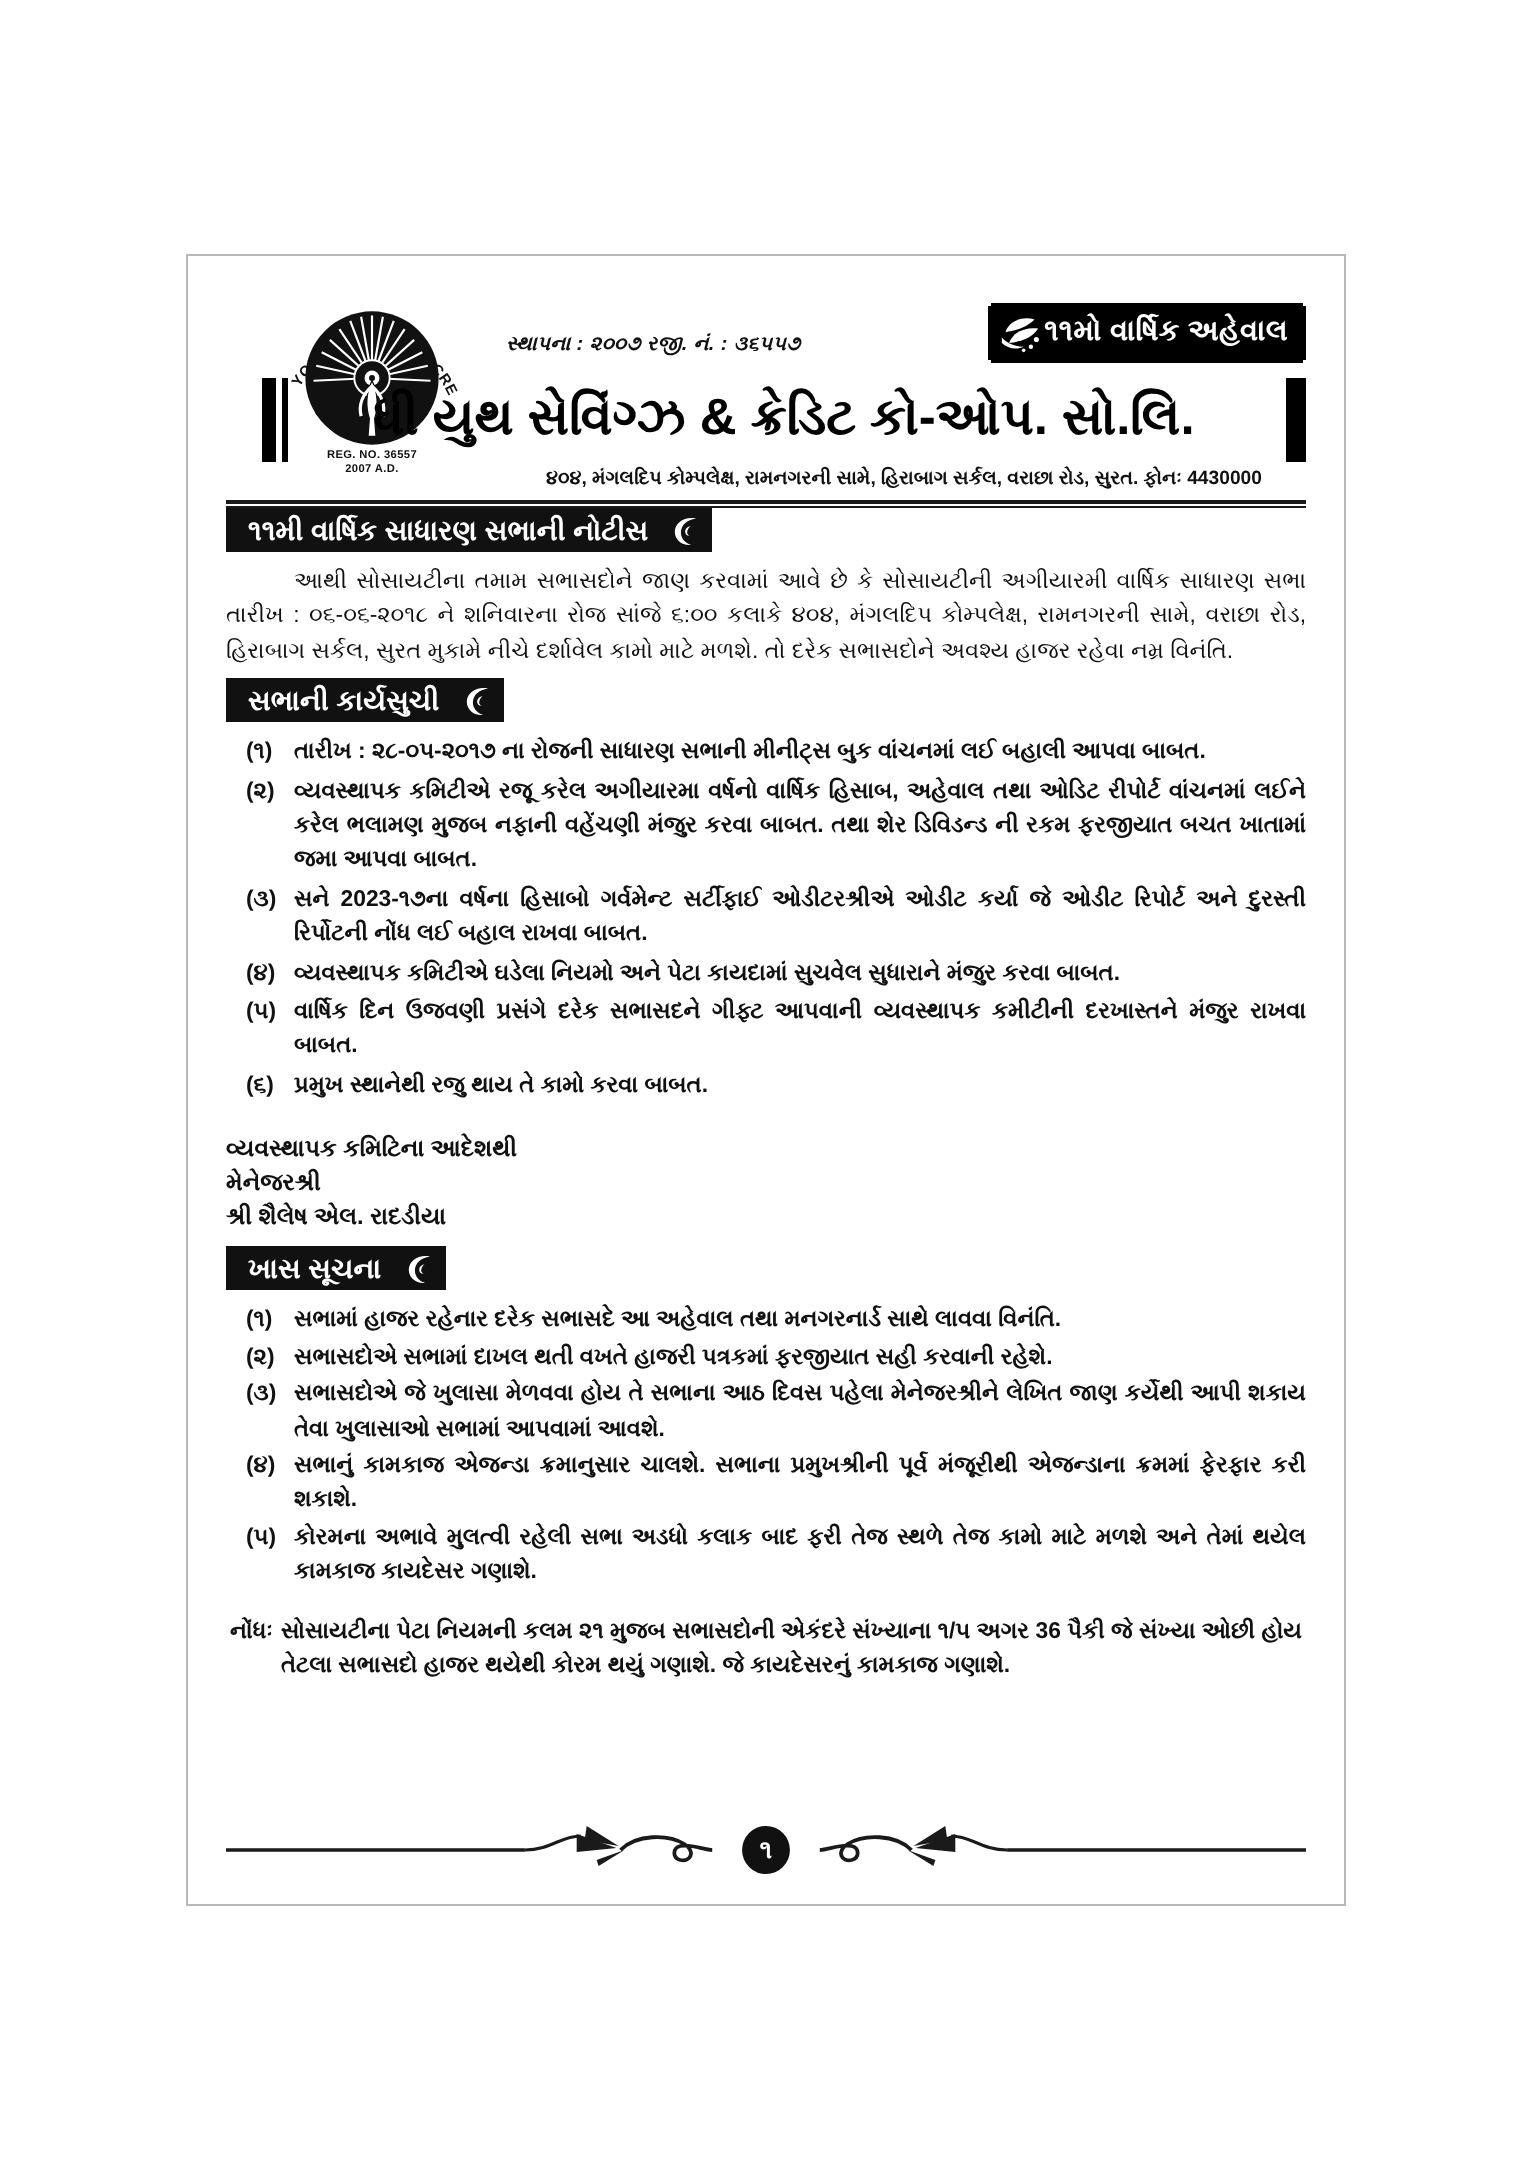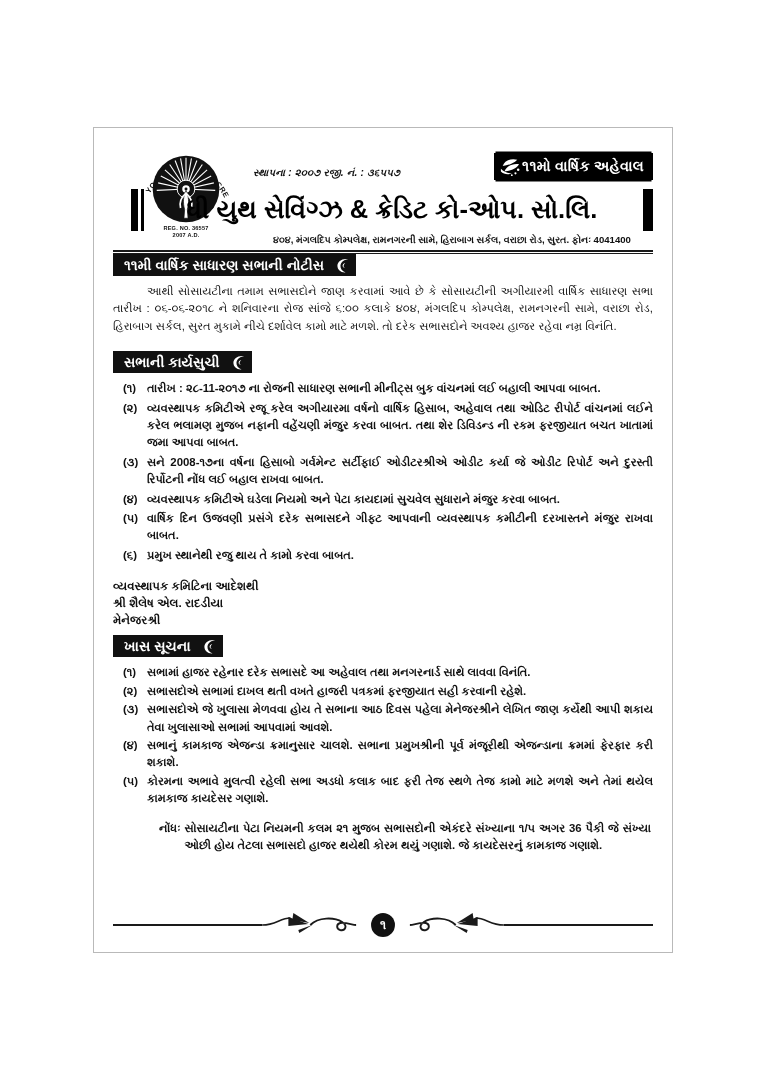--- a/index.html
+++ b/index.html
@@ -231,21 +231,21 @@
     box-sizing: border-box;
   }
   .numlist li .txt {
     flex: 1 1 auto;
     text-align: justify;
   }
 
   .agenda { margin-bottom: 10px; }
   .agenda li { margin-bottom: 2px; }
 
-  .notice-block { margin-bottom: 16px; }
+  .notice-block { margin-bottom: 4px; }
 
   
   .signoff {
     margin: 14px 0 6px 0;
     padding-right: 62px;
   }
   .signoff div {
     font-size: 11.8px;
     font-weight: bold;
     color: #111;
@@ -256,21 +256,21 @@
   .note-block {
     display: flex;
     align-items: flex-start;
     font-size: 11.4px;
     font-weight: bold;
     color: #111;
     line-height: 17.4px;
     margin-top: 12px;
     padding: 0 2px;
   }
-  .note-block .note-label { flex: 0 0 auto; padding-right: 4px; margin-left: 44px; }
+  .note-block .note-label { flex: 0 0 auto; padding-right: 4px; }
   .note-block .note-text  { flex: 1 1 auto; text-align: justify; }
 
   
   .page-footer {
     position: absolute;
     left: 19px;
     right: 19px;
     bottom: 14px;
     height: 26px;
   }
@@ -364,21 +364,21 @@
           <i class="thick"></i>
           <i class="thin"></i>
         </span>
       <span class="org-name">ધી યુથ સેવિંગ્ઝ &amp; ક્રેડિટ કો-ઓપ. સો.લિ.</span>
       <span class="bar-orn">
           <i class="thin"></i>
           <i class="thick"></i>
         </span>
     </div>
 
-    <div class="address-line">૪૦૪, મંગલદિપ કોમ્પલેક્ષ, રામનગરની સામે, હિરાબાગ સર્કલ, વરાછા રોડ, સુરત. ફોનઃ 4041400</div>
+    <div class="address-line">૪૦૪, મંગલદિપ કોમ્પલેક્ષ, રામનગરની સામે, હિરાબાગ સર્કલ, વરાછા રોડ, સુરત. ફોનઃ 4430000</div>
 
     <div class="header-rule"></div>
   </div>
 
   <div class="notice-block">
     <div class="section-bar">
       <span class="sec-text">૧૧મી વાર્ષિક સાધારણ સભાની નોટીસ</span>
       <svg class="crescent" viewBox="0 0 20 20">
         <path d="M16.5 2.6 C10 1.2 4 5 4 10.4 C4 15.2 8.4 18.8 13.6 18.2 C9.6 16.8 7.4 13.8 7.6 10.4 C7.8 6.6 11 3.4 16.5 2.6 Z" fill="#ffffff"></path>
         <path d="M13.2 7.2 C11 7.6 9.8 9.2 10.2 11 C10.5 12.3 11.7 13 12.8 12.6 C11.6 12.3 11.1 11.4 11.3 10.4 C11.6 9 12.3 8 13.2 7.2 Z" fill="#ffffff"></path>
@@ -391,49 +391,49 @@
     <div class="section-bar">
       <span class="sec-text">સભાની કાર્યસુચી</span>
       <svg class="crescent" viewBox="0 0 20 20">
         <path d="M16.5 2.6 C10 1.2 4 5 4 10.4 C4 15.2 8.4 18.8 13.6 18.2 C9.6 16.8 7.4 13.8 7.6 10.4 C7.8 6.6 11 3.4 16.5 2.6 Z" fill="#ffffff"></path>
         <path d="M13.2 7.2 C11 7.6 9.8 9.2 10.2 11 C10.5 12.3 11.7 13 12.8 12.6 C11.6 12.3 11.1 11.4 11.3 10.4 C11.6 9 12.3 8 13.2 7.2 Z" fill="#ffffff"></path>
       </svg>
     </div>
     <ul class="numlist agenda">
       <li>
           <span class="num">(૧)</span>
-          <span class="txt">તારીખ : ૨૮-11-૨૦૧૭ ના રોજની સાધારણ સભાની મીનીટ્સ બુક વાંચનમાં લઈ બહાલી આપવા બાબત.</span>
+          <span class="txt">તારીખ : ૨૮-૦૫-૨૦૧૭ ના રોજની સાધારણ સભાની મીનીટ્સ બુક વાંચનમાં લઈ બહાલી આપવા બાબત.</span>
         </li>
       <li>
           <span class="num">(૨)</span>
           <span class="txt">વ્યવસ્થાપક કમિટીએ રજૂ કરેલ અગીયારમા વર્ષનો વાર્ષિક હિસાબ, અહેવાલ તથા ઓડિટ રીપોર્ટ વાંચનમાં લઈને કરેલ ભલામણ મુજબ નફાની વહેંચણી મંજુર કરવા બાબત. તથા શેર ડિવિડન્ડ ની રકમ ફરજીયાત બચત ખાતામાં જમા આપવા બાબત.</span>
         </li>
       <li>
           <span class="num">(૩)</span>
-          <span class="txt">સને 2008-૧૭ના વર્ષના હિસાબો ગર્વમેન્ટ સર્ટીફાઈ ઓડીટરશ્રીએ ઓડીટ કર્યા જે ઓડીટ રિપોર્ટ અને દુરસ્તી રિર્પોટની નોંધ લઈ બહાલ રાખવા બાબત.</span>
+          <span class="txt">સને 2023-૧૭ના વર્ષના હિસાબો ગર્વમેન્ટ સર્ટીફાઈ ઓડીટરશ્રીએ ઓડીટ કર્યા જે ઓડીટ રિપોર્ટ અને દુરસ્તી રિર્પોટની નોંધ લઈ બહાલ રાખવા બાબત.</span>
         </li>
       <li>
           <span class="num">(૪)</span>
           <span class="txt">વ્યવસ્થાપક કમિટીએ ઘડેલા નિયમો અને પેટા કાયદામાં સુચવેલ સુધારાને મંજુર કરવા બાબત.</span>
         </li>
       <li>
           <span class="num">(૫)</span>
           <span class="txt">વાર્ષિક દિન ઉજવણી પ્રસંગે દરેક સભાસદને ગીફ્ટ આપવાની વ્યવસ્થાપક કમીટીની દરખાસ્તને મંજુર રાખવા બાબત.</span>
         </li>
       <li>
           <span class="num">(૬)</span>
           <span class="txt">પ્રમુખ સ્થાનેથી રજુ થાય તે કામો કરવા બાબત.</span>
         </li>
     </ul>
   </div>
 
   <div class="signoff">
     <div>વ્યવસ્થાપક કમિટિના આદેશથી</div>
+    <div>મેનેજરશ્રી</div>
     <div>શ્રી શૈલેષ એલ. રાદડીયા</div>
-    <div>મેનેજરશ્રી</div>
   </div>
 
   <div>
     <div class="section-bar">
       <span class="sec-text">ખાસ સૂચના</span>
       <svg class="crescent" viewBox="0 0 20 20">
         <path d="M16.5 2.6 C10 1.2 4 5 4 10.4 C4 15.2 8.4 18.8 13.6 18.2 C9.6 16.8 7.4 13.8 7.6 10.4 C7.8 6.6 11 3.4 16.5 2.6 Z" fill="#ffffff"></path>
         <path d="M13.2 7.2 C11 7.6 9.8 9.2 10.2 11 C10.5 12.3 11.7 13 12.8 12.6 C11.6 12.3 11.1 11.4 11.3 10.4 C11.6 9 12.3 8 13.2 7.2 Z" fill="#ffffff"></path>
       </svg>
     </div>

